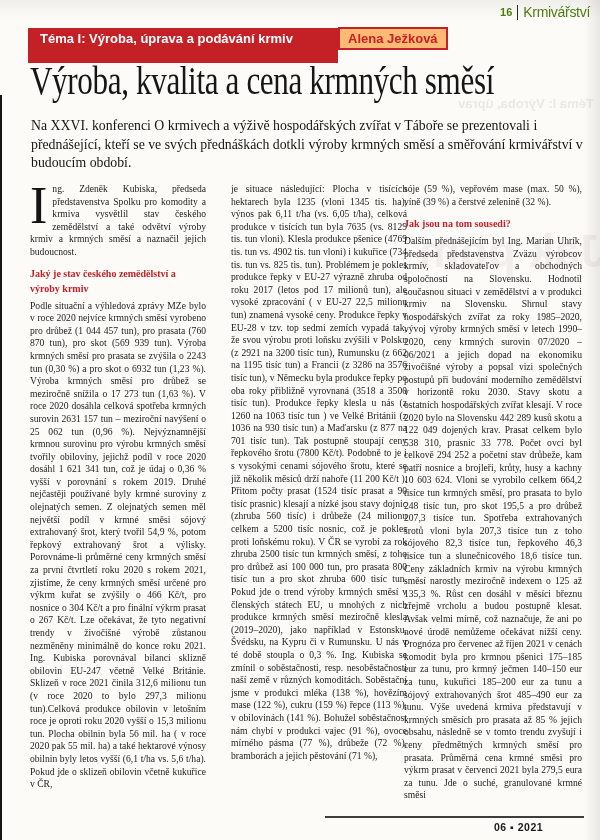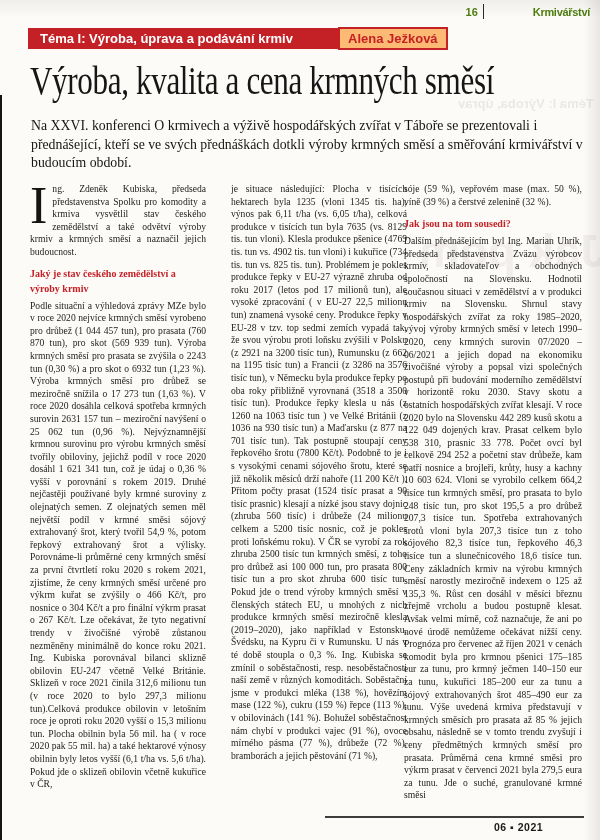--- a/index.html
+++ b/index.html
@@ -13,23 +13,23 @@
             background:linear-gradient(to bottom,rgba(90,85,80,.08),rgba(90,85,80,0));}
   .ghost{position:absolute;transform:scaleX(-1);font-family:"Liberation Sans",sans-serif;
          font-weight:bold;color:rgba(60,40,35,.09);white-space:nowrap;pointer-events:none;}
   .ghost-top{top:96px;right:6px;font-size:13px;}
   .ghost-side{top:224px;right:-6px;font-size:46px;color:rgba(60,40,35,.06);}
   
   .running-head{position:absolute;top:4px;right:10px;display:flex;align-items:center;gap:5px;
                 font-family:"Liberation Sans",sans-serif;color:#4d7c0f;}
   .running-head .num{font-size:11px;font-weight:bold;}
   .running-head .vr{width:1px;height:15px;background:#2a2a2a;}
-  .running-head .section{font-size:11px;font-weight:bold;letter-spacing:-.3px;margin-left:44px;}
+  .running-head .section{font-size:14px;font-weight:normal;letter-spacing:-.3px;}
   
-  .topic-bar{position:absolute;left:28px;top:28px;width:310px;height:21px;
+  .topic-bar{position:absolute;left:28px;top:28px;width:310px;height:35px;
              background:var(--accent-red,#c42127);color:#fff;
              font-family:"Liberation Sans",sans-serif;font-weight:bold;font-size:13px;
              line-height:21px;padding-left:12px;box-sizing:border-box;white-space:nowrap;}
   .author-box{position:absolute;left:338px;top:27px;height:23px;box-sizing:border-box;
               background:#fdba74;border:2px solid var(--accent-red,#c42127);
               color:var(--accent-red,#c42127);font-family:"Liberation Sans",sans-serif;
               font-weight:bold;font-size:13px;line-height:19px;padding:0 8px;white-space:nowrap;}
   
   .title{position:absolute;left:30px;top:56px;margin:0;font-weight:normal;color:var(--ink,#161616);}
   .title .condense{display:inline-block;transform:scaleX(.76);transform-origin:left center;

